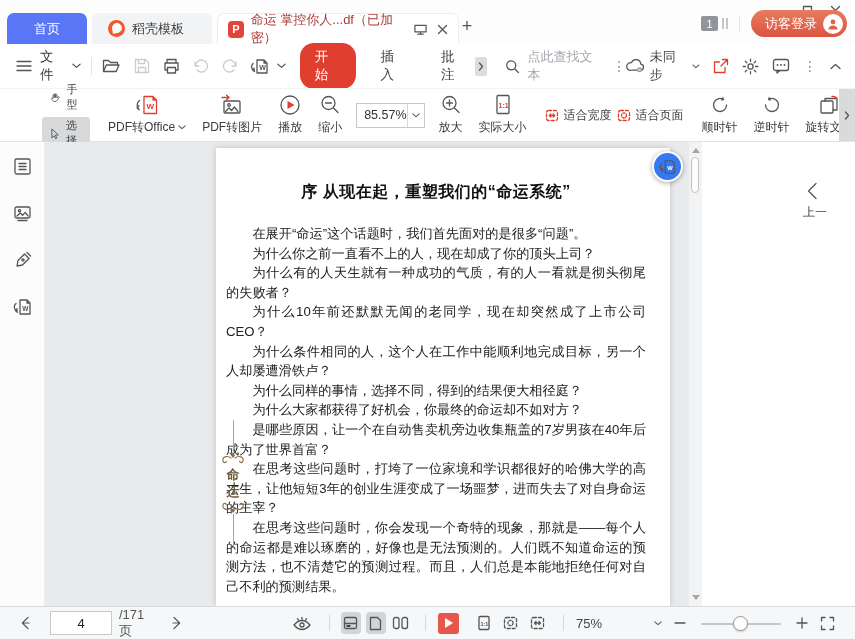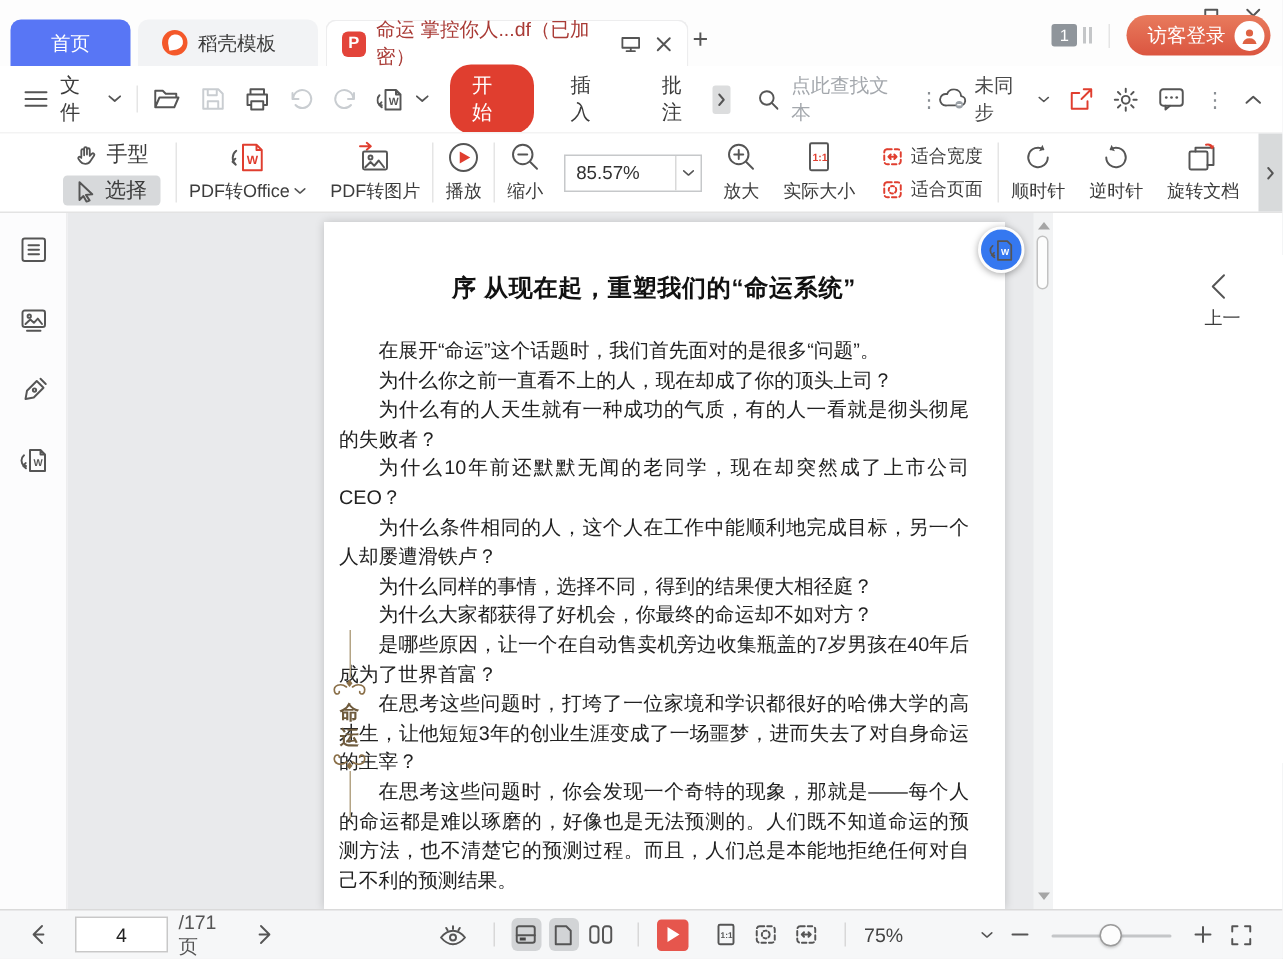--- a/index.html
+++ b/index.html
@@ -49,26 +49,26 @@
   #menubar-right{margin-left:auto;display:flex;align-items:center;gap:13px;padding-right:14px}
   #sync-group{display:flex;align-items:center;gap:5px;color:#4a4a4a;font-size:13px}
 
   
   #ribbon{left:0;top:88px;width:855px;height:54px;background:#fff;border-top:1px solid #F3F3F3;border-bottom:1px solid #E3E3E3;
           box-sizing:border-box;display:flex;align-items:center}
   .rb{display:flex;flex-direction:column;align-items:center;justify-content:center;gap:3px;font-size:12px;color:#3c3c3c;padding:0 8px}
   .rb .cap{display:flex;align-items:center;gap:3px;white-space:nowrap}
   #ribbon .vdiv{height:40px}
   #tools-col{display:flex;flex-direction:column;gap:4px;margin-left:42px;margin-right:10px}
-  .tool{display:flex;align-items:center;gap:6px;font-size:14px;color:#3c3c3c;padding:1px 8px;border-radius:3px}
+  .tool{display:flex;align-items:center;gap:6px;font-size:11px;color:#3c3c3c;padding:1px 8px;border-radius:3px}
   .tool.sel{background:#D7D9DB}
   #zoom-combo{width:90px;height:23px;border:1px solid #C6C8CA;background:#fff;display:flex;align-items:stretch;margin:0 6px;align-self:center}
   #zoom-combo .val{flex:1;display:flex;align-items:center;padding-left:7px;font-size:12.5px;color:#333}
   #zoom-combo .caret{width:16px;display:flex;align-items:center;justify-content:center;border-left:1px solid #D9D9D9}
-  #fit-col{display:flex;flex-direction:column;gap:5px;padding:0 10px}
+  #fit-col{display:flex;flex-direction:row;gap:5px;padding:0 10px}
   .fit-row{display:flex;align-items:center;gap:5px;font-size:12px;color:#3c3c3c;white-space:nowrap}
   #ribbon-expand{position:absolute;right:0;top:89px;width:16px;height:52px;background:#D8DADB;display:flex;align-items:center;justify-content:center}
   #prev-page-btn{position:absolute;right:16px;top:92px;width:36px;height:46px;overflow:hidden;display:flex;flex-direction:column;align-items:flex-start;gap:3px;font-size:12px;color:#3c3c3c;background:#fff;padding-left:6px}
 
   
   #main{left:0;top:142px;width:702px;height:464px;background:#E9EAEC;overflow:hidden}
   #leftstrip{position:absolute;left:0;top:0;width:45px;height:464px;background:#FCFCFD;border-right:1px solid #EEEEEF;
              display:flex;flex-direction:column;align-items:center;padding-top:10px;gap:19px;box-sizing:border-box}
   .sbtn{width:28px;height:28px;display:flex;align-items:center;justify-content:center}
   #page{position:absolute;left:216px;top:6px;width:454px;height:458px;background:#fff;box-shadow:0 0 6px rgba(0,0,0,.18);box-sizing:border-box;

